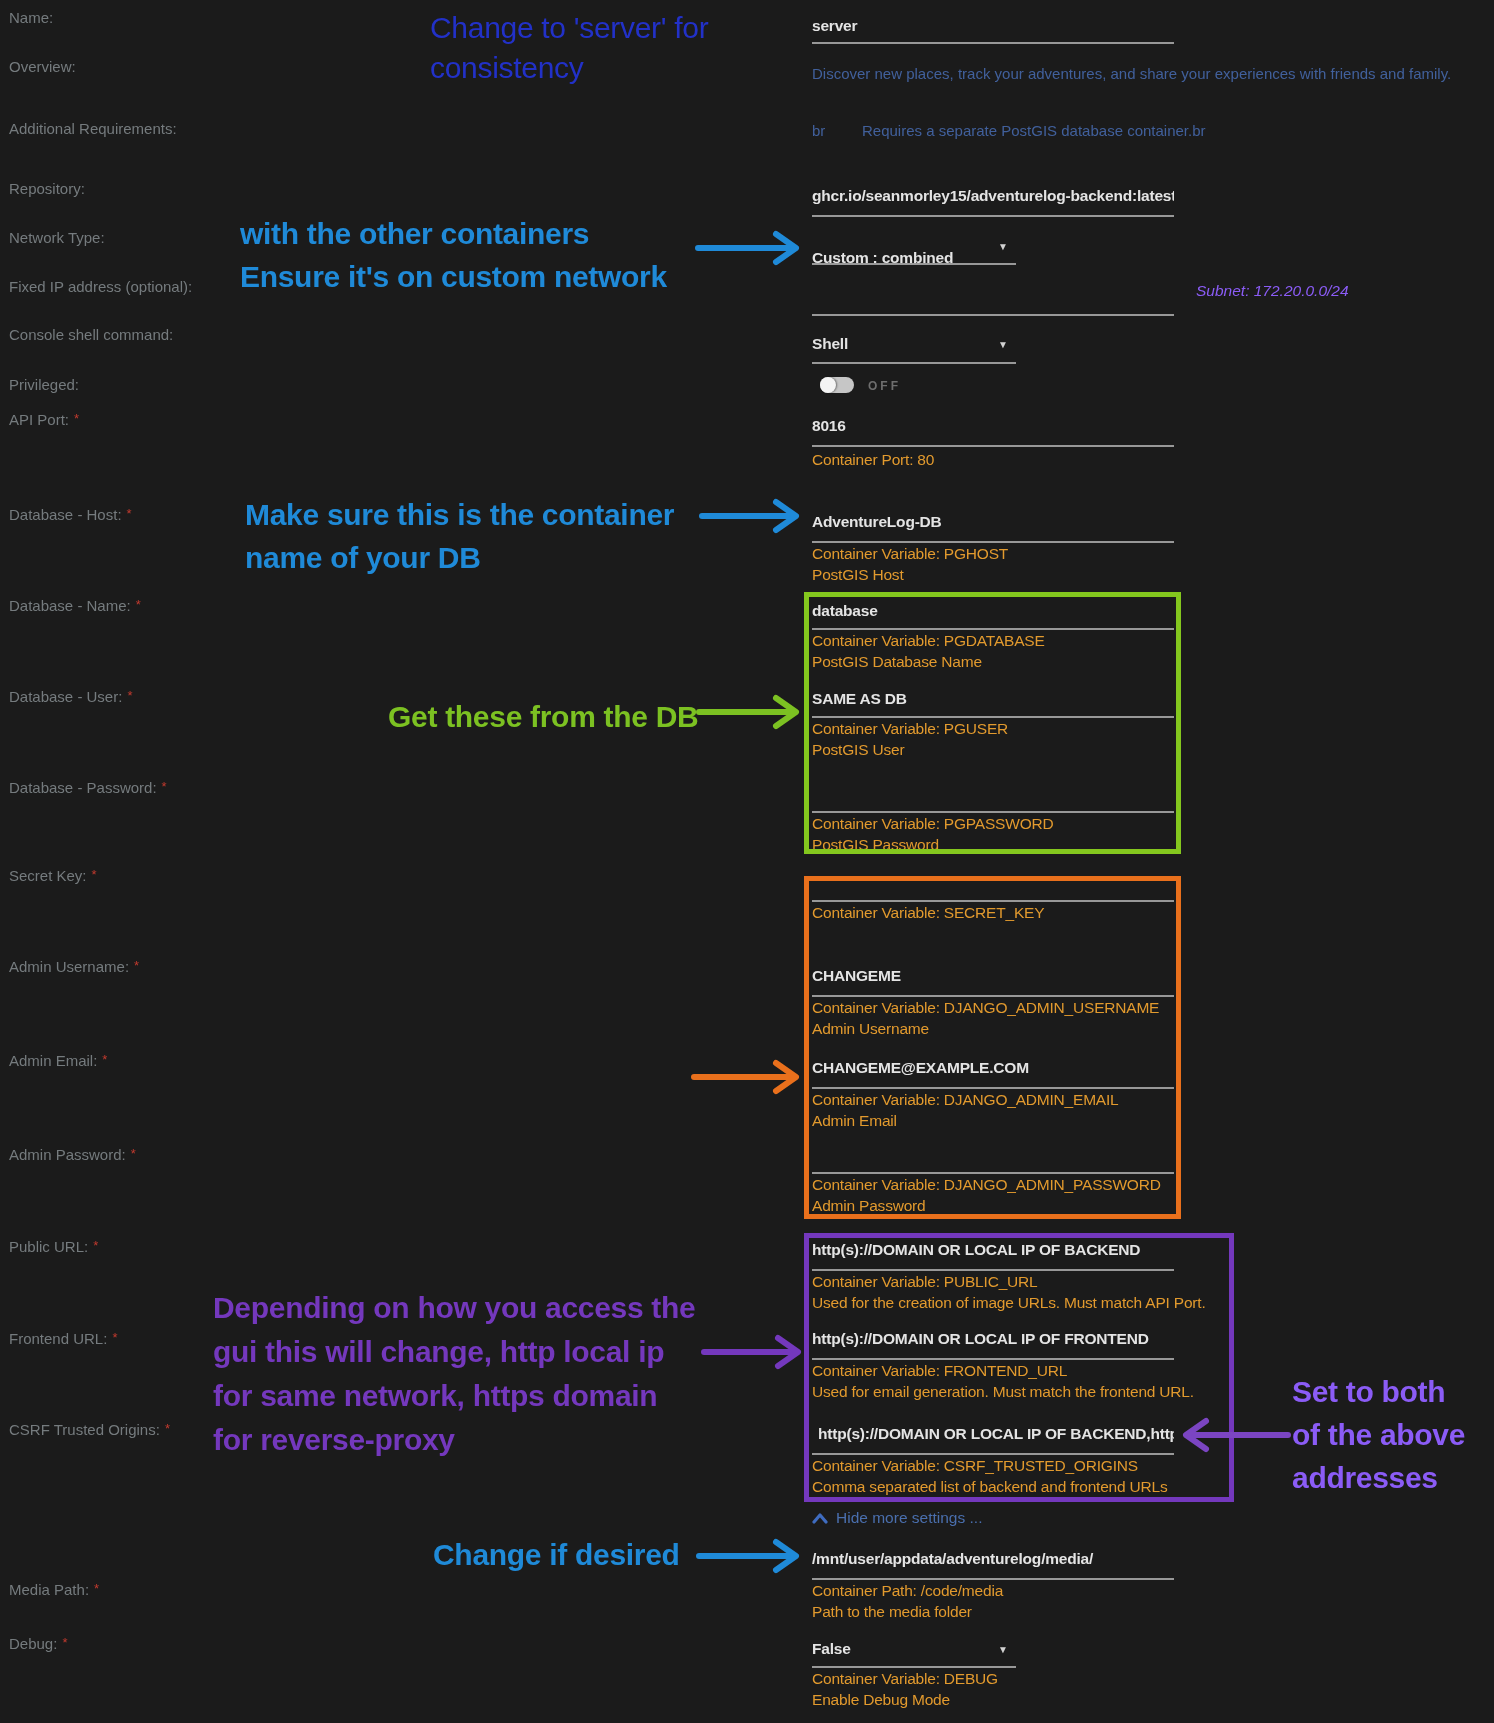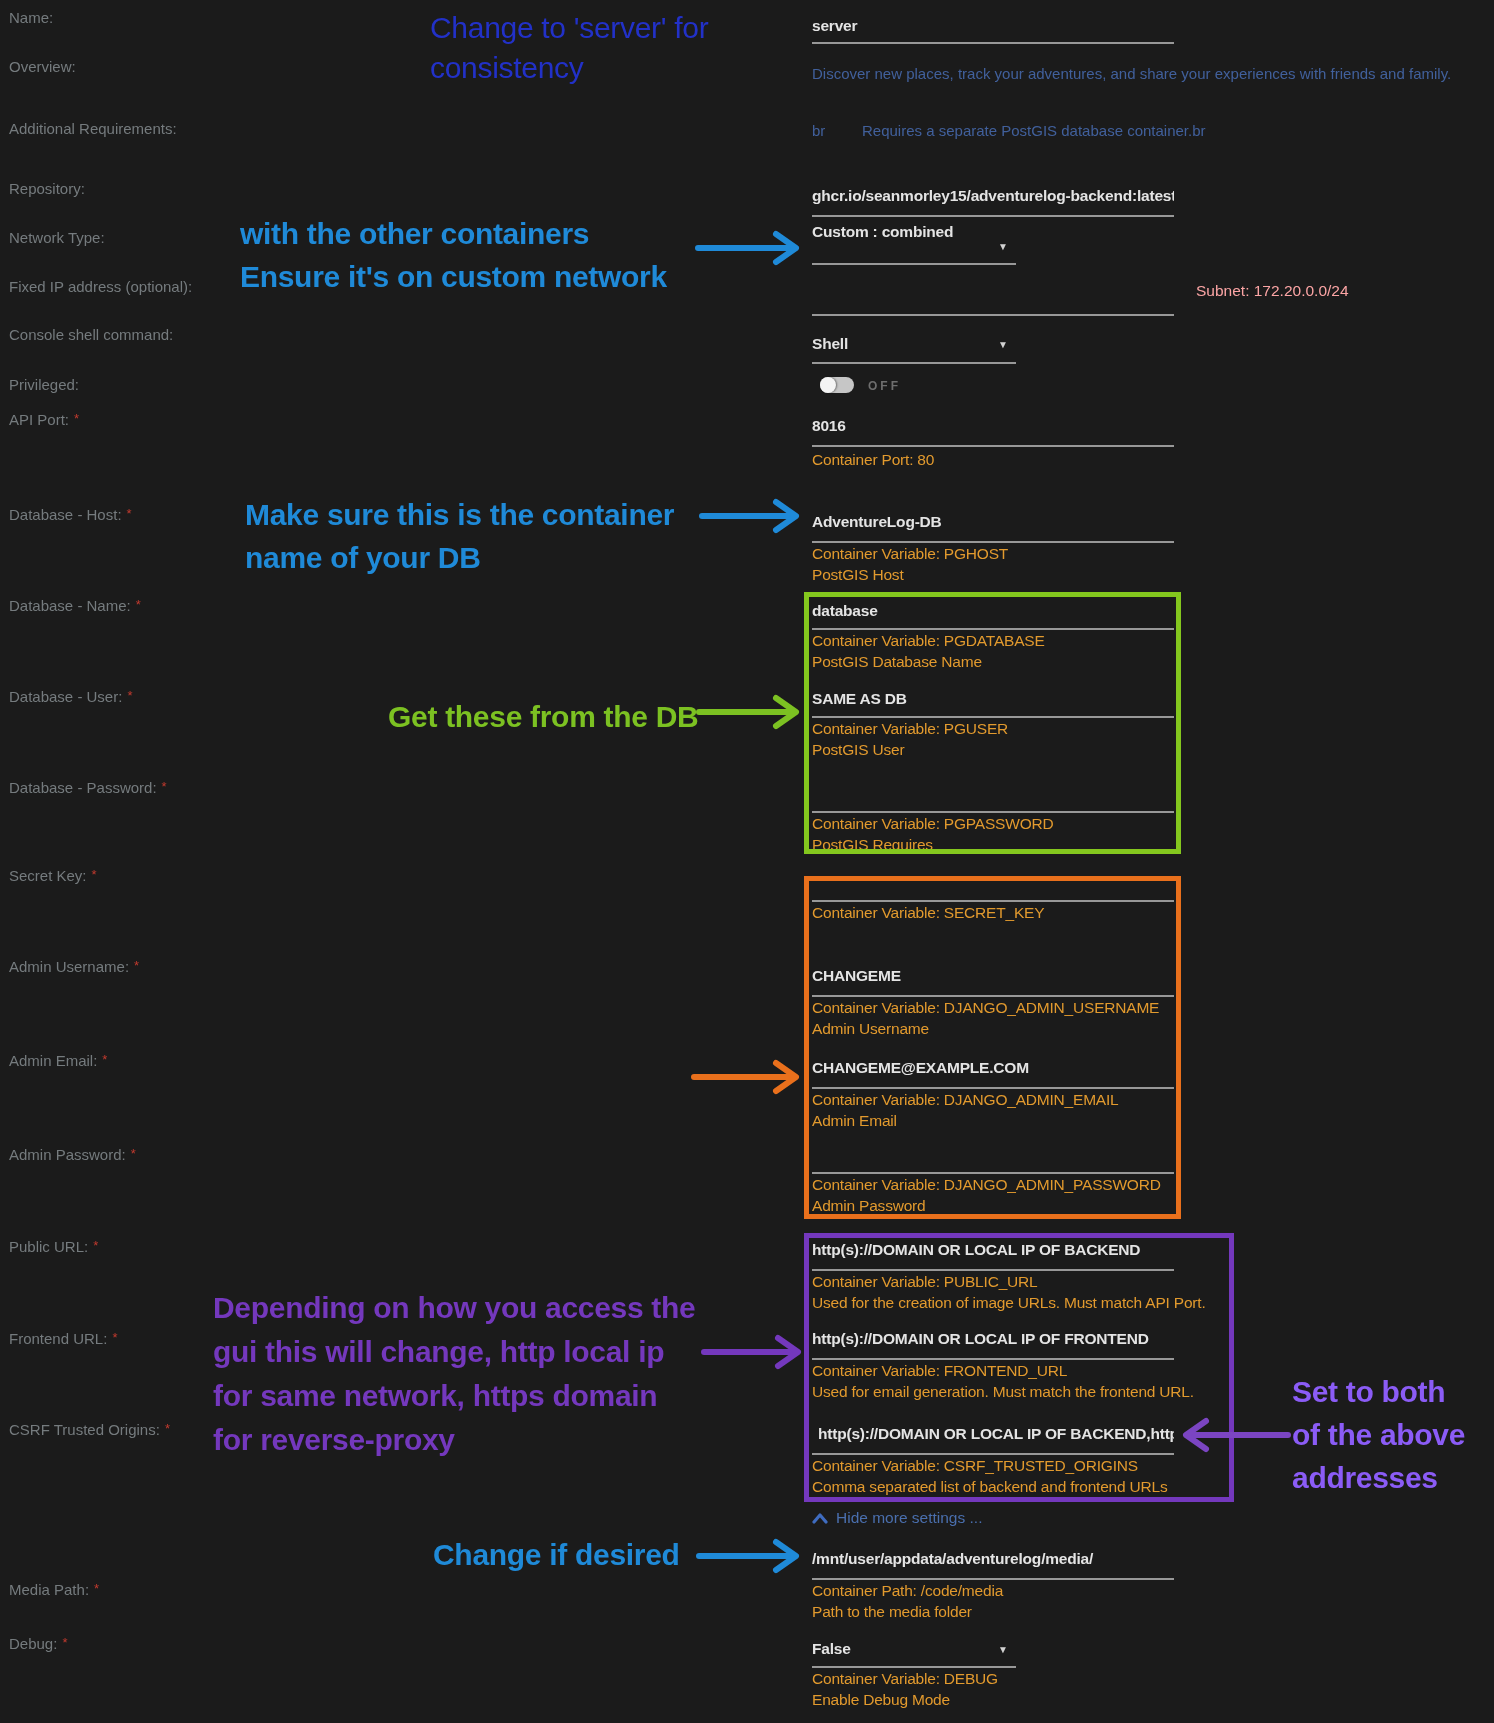--- a/index.html
+++ b/index.html
@@ -6,21 +6,21 @@
   .screen{position:relative;width:1494px;height:1723px;background:#1b1b1b;overflow:hidden;
           font-family:"Liberation Sans",sans-serif;}
   .lbl{position:absolute;left:9px;color:#757b7e;font-size:15px;line-height:19px;white-space:nowrap;}
   .req{color:#c23a2e;font-size:13px;margin-left:5px;position:relative;top:-2px;}
   .val{position:absolute;left:812px;width:362px;height:20px;color:#e4e4e4;font-weight:700;
        font-size:15.5px;line-height:19px;white-space:nowrap;overflow:hidden;letter-spacing:-0.2px;}
   .ul{position:absolute;left:812px;width:362px;height:2px;background:#989898;}
   .ul.short{width:204px;}
   .help{position:absolute;left:812px;color:#e29a2e;font-size:15.5px;line-height:19px;white-space:nowrap;letter-spacing:-0.2px;}
   .bluetext{position:absolute;left:812px;color:#41609c;font-size:15px;line-height:19px;white-space:nowrap;}
-  .note{position:absolute;color:#fca5a5;font-size:15.5px;white-space:nowrap;}
+  .note{position:absolute;color:#8b5cf6;font-size:15.5px;white-space:nowrap;font-style:italic;}
   .caret{position:absolute;left:998px;color:#d2d2d2;font-size:10px;line-height:10px;}
   .box{position:absolute;border-style:solid;border-width:5px;box-sizing:border-box;background:transparent;pointer-events:none;}
   .box-green{border-color:#84c71e;}
   .box-orange{border-color:#e9701c;}
   .box-purple{border-color:#7438bd;}
   .ann{position:absolute;font-size:30px;font-weight:600;line-height:43px;white-space:nowrap;letter-spacing:-0.3px;}
   .ann-rename{color:#2231c8;font-weight:500;line-height:40px;}
   .ann-lightblue{color:#1f8ad8;}
   .ann-green{color:#7cc122;}
   .ann-orange{color:#e9701c;}
@@ -65,21 +65,21 @@
   <div class="ul" style="top:42px"></div>
 
   <div class="bluetext" style="top:64px;width:690px">Discover new places, track your adventures, and share your experiences with friends and family.</div>
 
   <div class="bluetext" style="top:121px">br</div>
   <div class="bluetext" style="top:121px;left:862px">Requires a separate PostGIS database container.br</div>
 
   <div class="val" style="top:186px">ghcr.io/seanmorley15/adventurelog-backend:latest</div>
   <div class="ul" style="top:215px"></div>
 
-  <div class="val" style="top:222px;width:180px">Custom : combined</div>
+  <div class="val" style="top:248px;width:180px">Custom : combined</div>
   <span class="caret" style="top:242px">▼</span>
   <div class="ul short" style="top:263px"></div>
 
   <div class="val" style="top:288px"></div>
   <div class="ul" style="top:314px"></div>
   <div class="note" style="left:1196px;top:282px">Subnet: 172.20.0.0/24</div>
 
   <div class="val" style="top:334px;width:180px">Shell</div>
   <span class="caret" style="top:340px">▼</span>
   <div class="ul short" style="top:362px"></div>
@@ -104,21 +104,21 @@
   <div class="help" style="top:652px">PostGIS Database Name</div>
 
   <div class="val" style="top:689px">SAME AS DB</div>
   <div class="ul" style="top:716px"></div>
   <div class="help" style="top:719px">Container Variable: PGUSER</div>
   <div class="help" style="top:740px">PostGIS User</div>
 
   <div class="val" style="top:783px"></div>
   <div class="ul" style="top:811px"></div>
   <div class="help" style="top:814px">Container Variable: PGPASSWORD</div>
-  <div class="help" style="top:835px">PostGIS Requires</div>
+  <div class="help" style="top:835px">PostGIS Password</div>
 
   <div class="val" style="top:872px"></div>
   <div class="ul" style="top:900px"></div>
   <div class="help" style="top:903px">Container Variable: SECRET_KEY</div>
 
   <div class="val" style="top:966px">CHANGEME</div>
   <div class="ul" style="top:995px"></div>
   <div class="help" style="top:998px">Container Variable: DJANGO_ADMIN_USERNAME</div>
   <div class="help" style="top:1019px">Admin Username</div>
 

